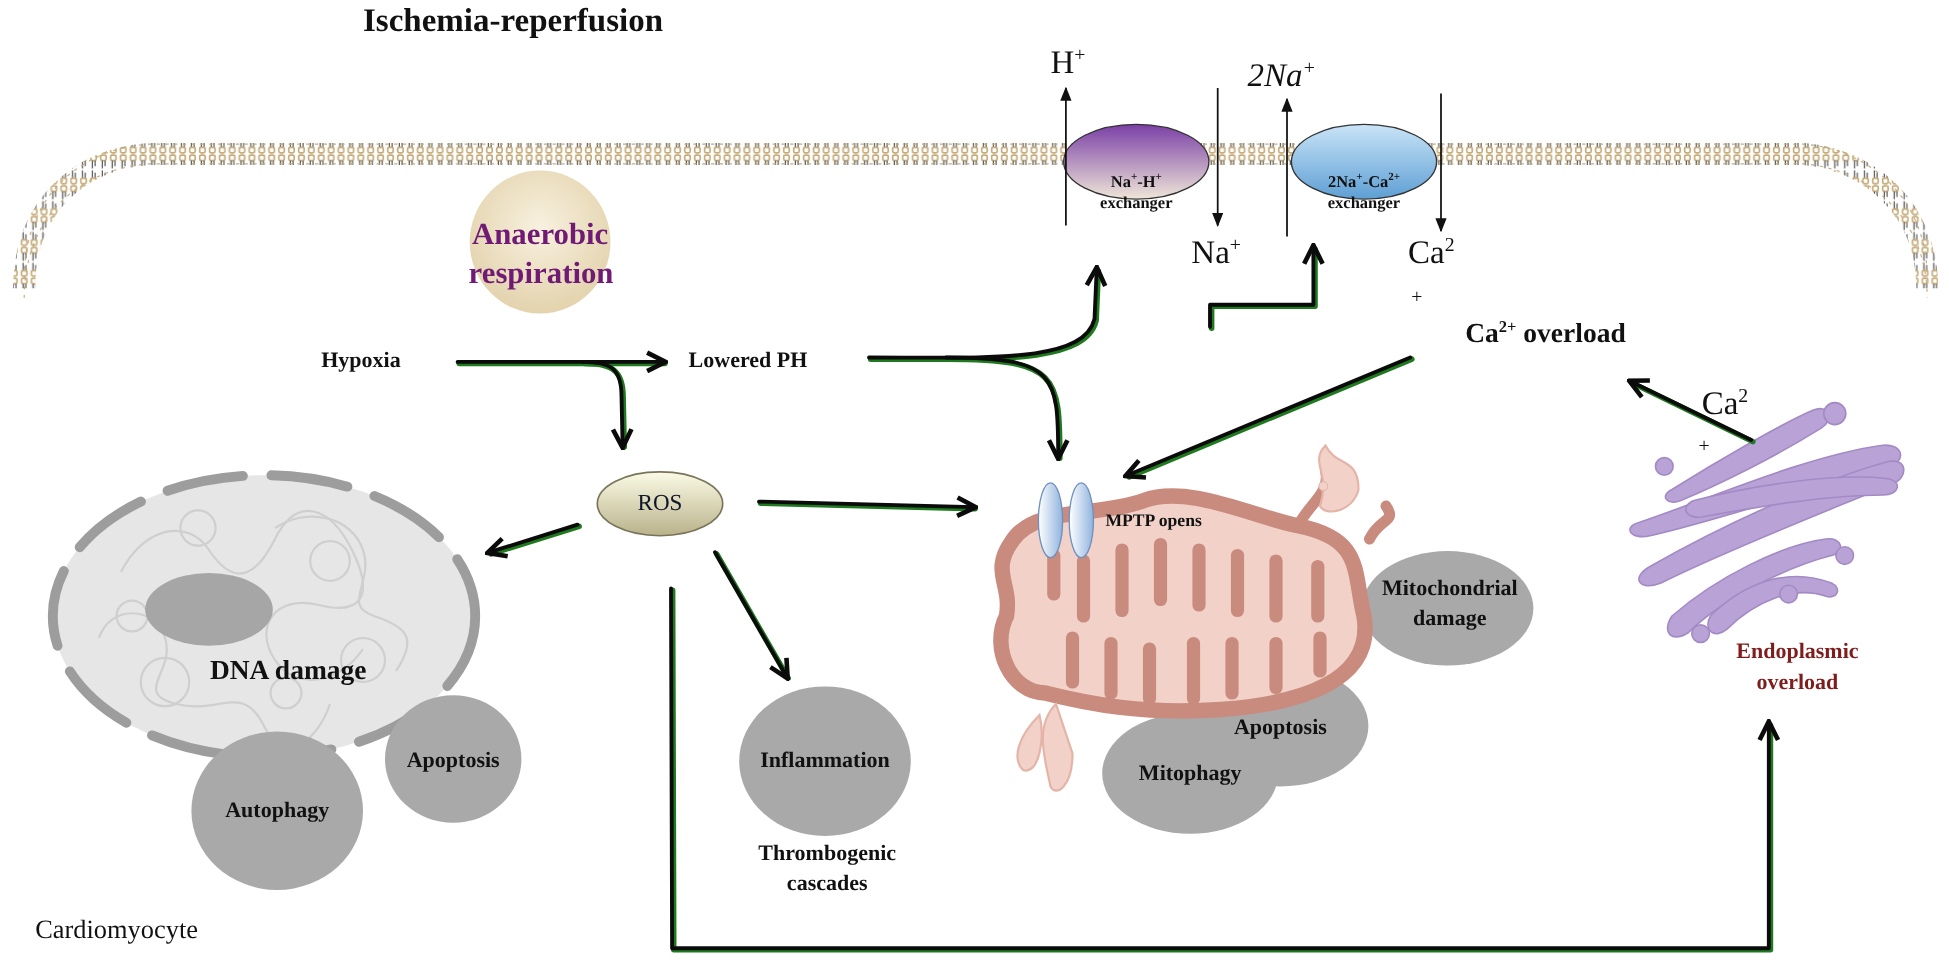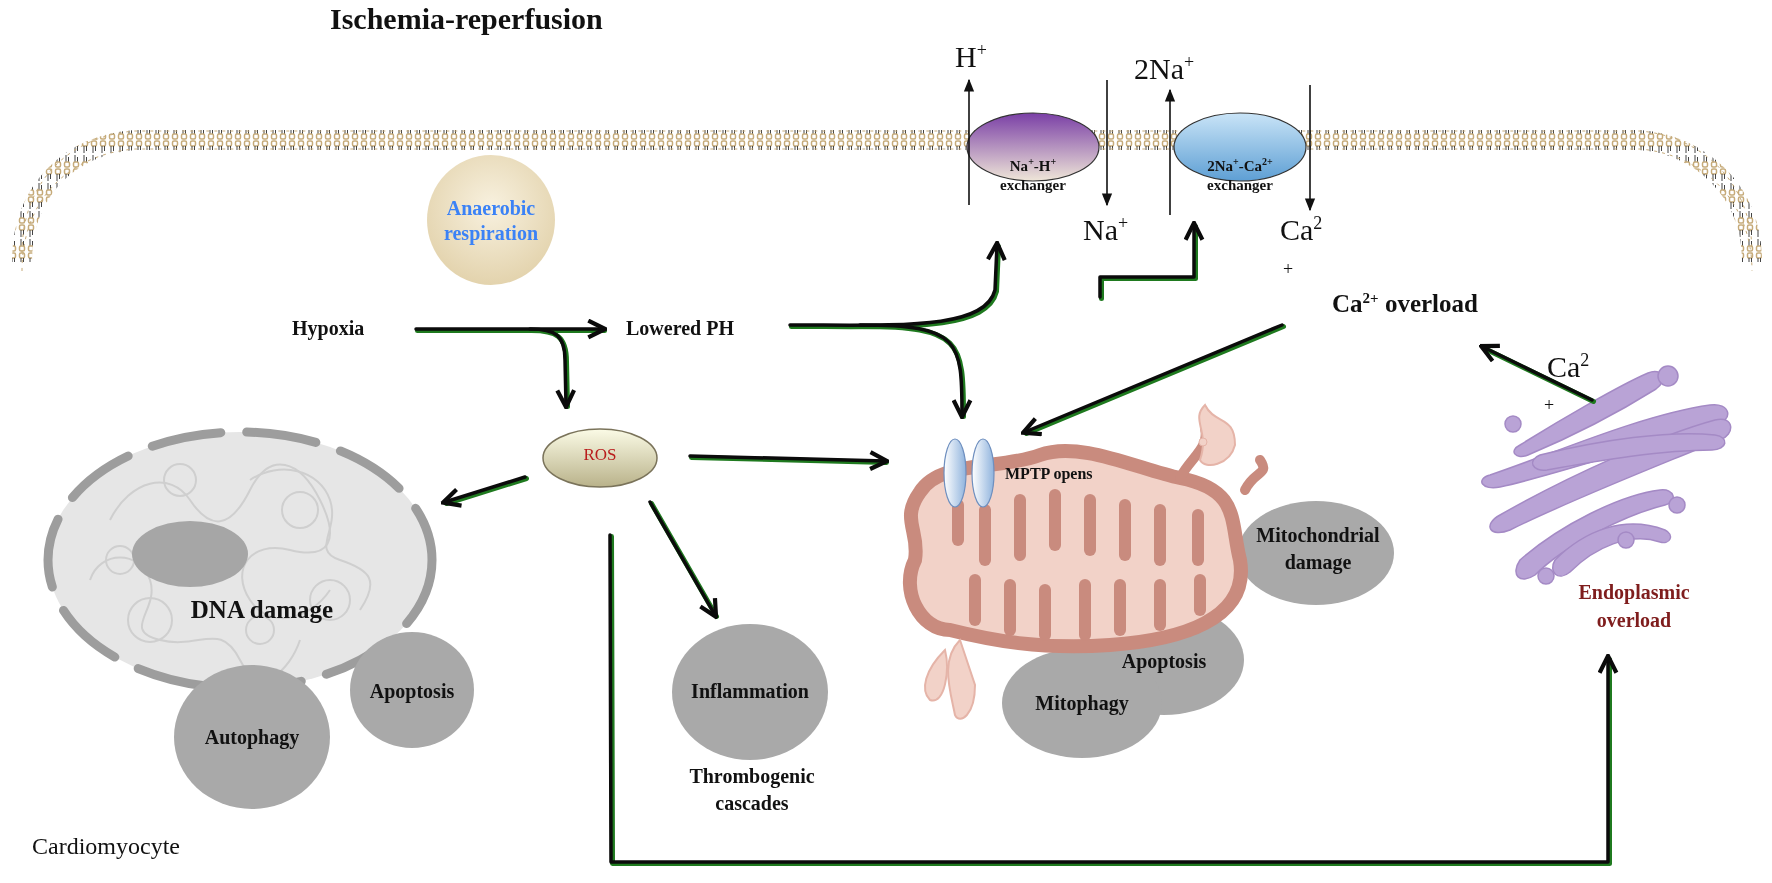--- a/index.html
+++ b/index.html
@@ -171,31 +171,31 @@
       <path d="M525,477 L445,502" marker-end="url(#ah)"></path>
       <path d="M650,502 L715,615" marker-end="url(#ah)"></path>
       <path d="M610,535 L611,862 L1608,862 L1608,658" marker-end="url(#ah)"></path>
       <path d="M1592,400 L1483,347" marker-end="url(#ah)"></path>
     </g>
   </g>
 </svg>
 
 <div class="t b title" style="left:306px;top:2px;margin-left:24px;">Ischemia-reperfusion</div>
 
-<div class="t b c" style="left:491px;top:196px;color:#3b82f6;font-size:20px;line-height:1.25;">
+<div class="t b c" style="left:491px;top:196px;color:#701a75;font-size:28px;line-height:1.25;">
   <div style="white-space:normal;width:130px;">Anaerobic respiration</div>
 </div>
 
 <div class="t b lbl" style="left:292px;top:317px;">Hypoxia</div>
 <div class="t b lbl" style="left:626px;top:317px;">Lowered PH</div>
 
-<div class="t c" style="left:600px;top:446px;font-size:17px;color:#b91c1c;">ROS</div>
+<div class="t c" style="left:600px;top:446px;font-size:21px;color:#0f172a;">ROS</div>
 
 <div class="t ion" style="left:955px;top:40px;"><span>H</span><sup>+</sup></div>
-<div class="t ion" style="left:1134px;top:52px;"><span>2Na</span><sup>+</sup></div>
+<div class="t ion" style="left:1134px;top:52px;font-style:italic;"><span>2Na</span><sup>+</sup></div>
 <div class="t ion" style="left:1083px;top:213px;"><span>Na</span><sup>+</sup></div>
 <div class="t ion" style="left:1280px;top:213px;"><span>Ca</span><sup>2</sup></div>
 <div class="t" style="left:1283px;top:260px;font-size:18px;">+</div>
 
 <div class="t exch c" style="left:1033px;top:122px;">
   <div><span>Na</span><sup>+</sup><span>-H</span><sup>+</sup></div>
   <div>exchanger</div>
 </div>
 <div class="t exch c" style="left:1240px;top:122px;">
   <div><span>2Na</span><sup>+</sup><span>-Ca</span><sup>2+</sup></div>

